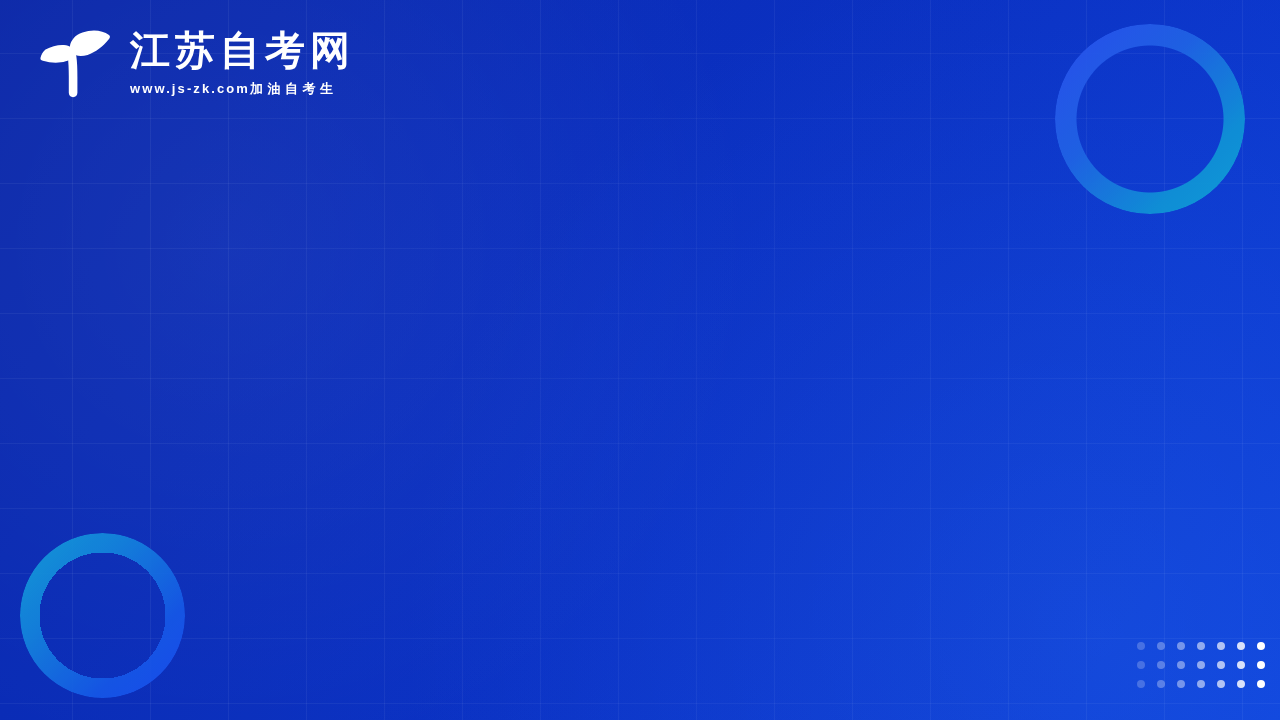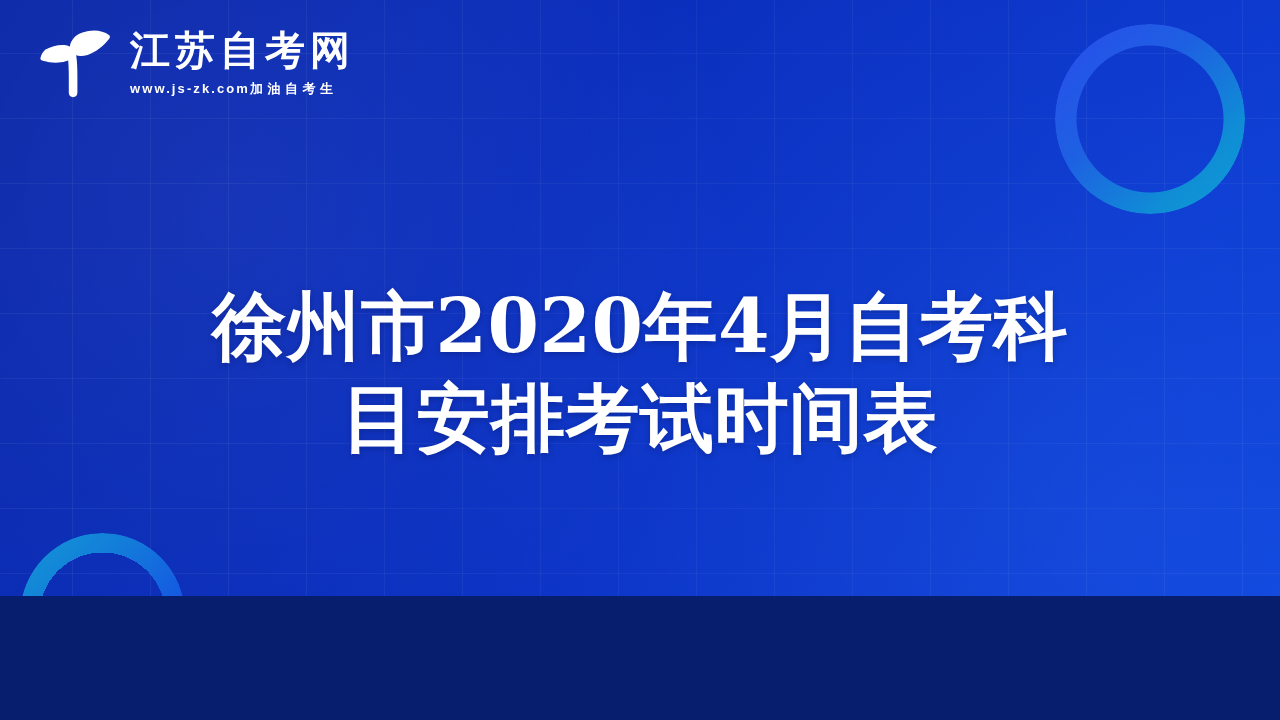--- a/index.html
+++ b/index.html
@@ -7,21 +7,21 @@
     padding: 0;
     background: #071d6e;
   }
   body {
     font-family: "Liberation Sans", sans-serif;
   }
 
   .stage {
     position: relative;
     width: 1280px;
-    height: 596px;
+    height: 720px;
     overflow: hidden;
     background:
       linear-gradient(125deg, #0a27a8 0%, #0a2cb6 28%, #0b33c6 60%, #0c3bd4 88%, #0d40da 100%);
   }
 
   
   .grid-overlay {
     position: absolute;
     inset: 0;
     background-image:
@@ -178,18 +178,14 @@
         <path d="M11.5 23.5c-2.5 2.2-4.3 5-5 8.2-.4 1.6.4 2.5 2.4 3.1 7.8 2.4 16.3 2.6 22.8.5 5.3-1.7 8.6-5.1 8.4-8.9-.2-4-4.3-7-10.1-7.4-5.9-.4-12.9 1.3-18.5 4.5z" fill="#ffffff"></path>
         <path d="M38.4 27.5c1.9-.5 3.6.6 3.9 2.6.9 6.1 1.1 12.8 1.1 21v15.7c0 2.6-1.8 4.4-4.3 4.4s-4.3-1.8-4.3-4.4V50.4c0-7.8-.3-13.9-1-19.3-.2-1.8.8-3.1 2.7-3.6z" fill="#ffffff"></path>
       </svg>
     </span>
     <span class="logo-text">
       <span class="brand-name">江苏自考网</span>
       <span class="brand-tagline"><span>www.js-zk.com</span><span class="cn">加油自考生</span></span>
     </span>
   </div>
 
-  <div class="title">
-    <div>徐州市2020年4月自考科</div>
-    <div>目安排考试时间表</div>
-  </div>
 
 </div>
 
 </body></html>

